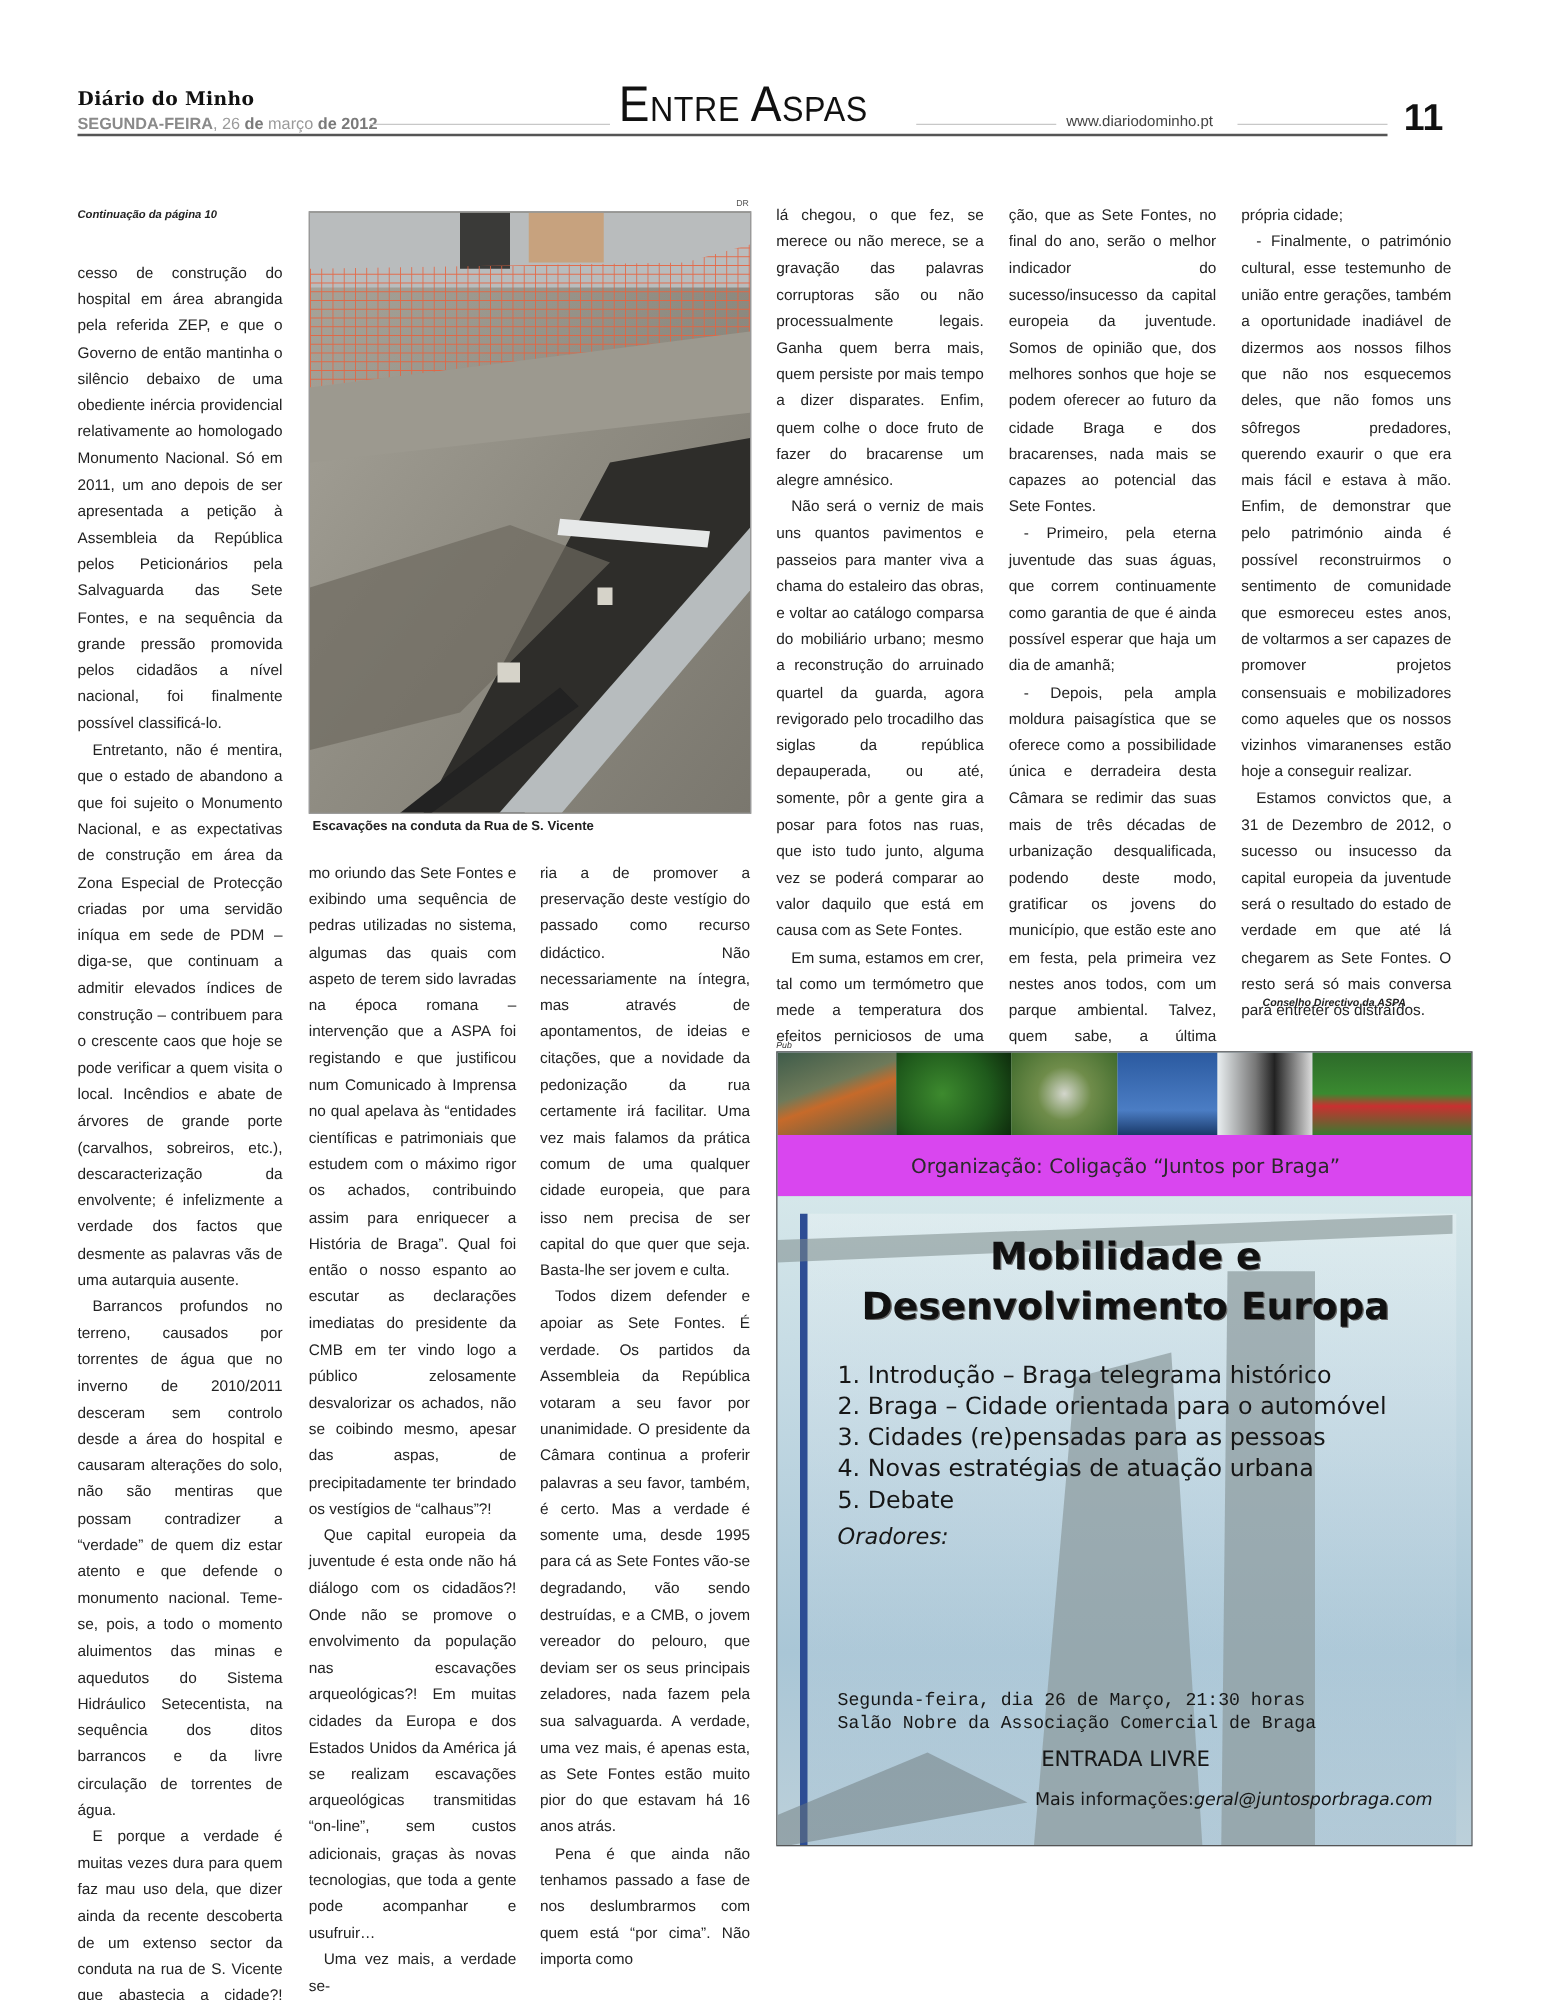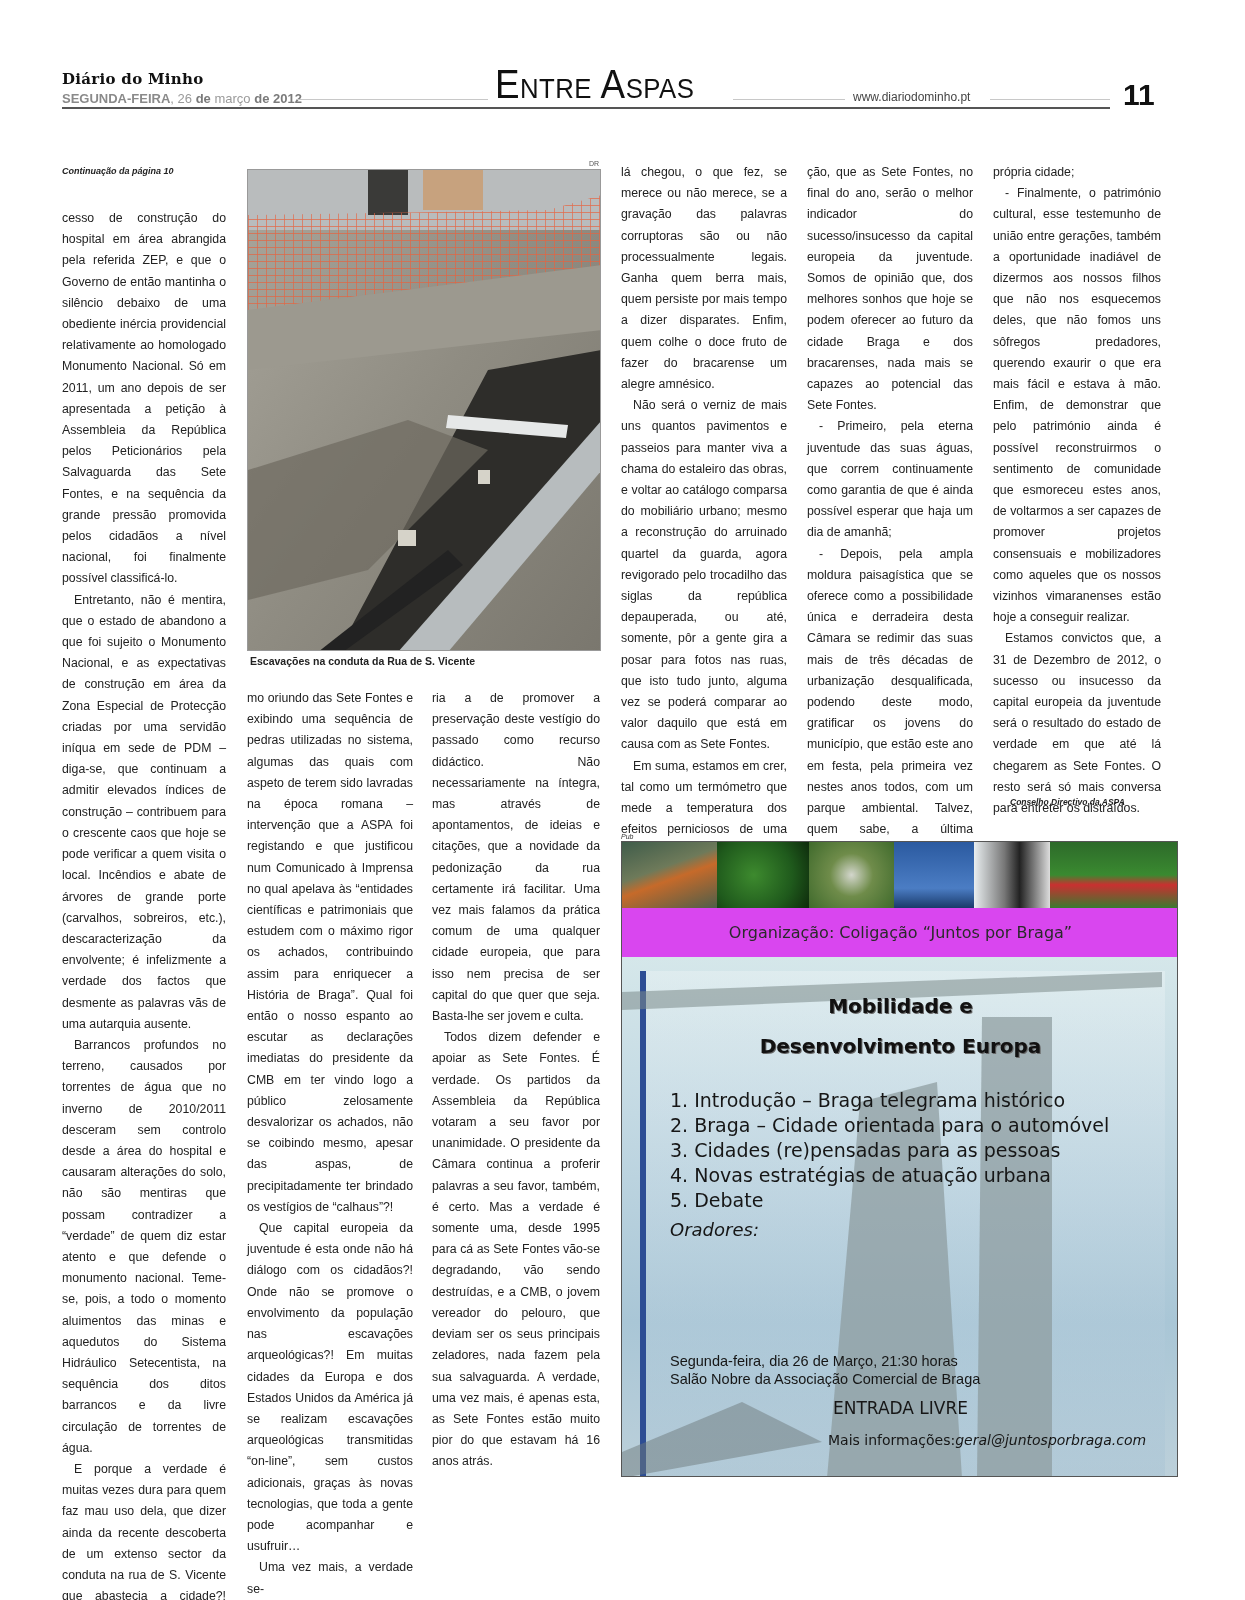--- a/index.html
+++ b/index.html
@@ -30,25 +30,25 @@
   .photo-caption { position: absolute; left: 250px; top: 655px; font-size: 10.5px; font-weight: bold; color: #222; }
 
   
   .pub-label { position: absolute; left: 621px; top: 833px; font-size: 7px; font-style: italic; color: #333; }
   .ad { position: absolute; left: 621px; top: 841px; width: 557px; height: 636px; border: 1px solid #555; overflow: hidden; background: #b7c8d2; }
   .ad-photos { position: absolute; left: 0; top: 0; width: 557px; height: 66px; display: flex; }
   .ad-photo { height: 66px; }
   .ad-org { position: absolute; left: 0; top: 66px; width: 557px; height: 49px; background: #d946ef; display: flex; align-items: center; justify-content: center; font-family: "DejaVu Sans", sans-serif; font-size: 16px; color: #2a2a2a; }
   .ad-body { position: absolute; left: 0; top: 115px; width: 557px; height: 521px; background: linear-gradient(180deg, #d5e7ea 0%, #c3d9e3 30%, #a9c6d6 70%, #bcd0da 100%); }
   .ad-inner { position: absolute; left: 18px; top: 14px; width: 525px; height: 507px; border-left: 6px solid #2d4d94; background: linear-gradient(180deg, rgba(255,255,255,0.25), rgba(160,190,210,0.35)); }
-  .ad-title { position: absolute; left: 0; top: 144px; width: 557px; text-align: center; font-family: "DejaVu Sans", sans-serif; font-weight: bold; font-size: 20px; line-height: 40px; color: #111; text-shadow: 1px 1px 0 #666; }
+  .ad-title { position: absolute; left: 0; top: 144px; width: 557px; text-align: center; font-family: "DejaVu Sans", sans-serif; font-weight: bold; font-size: 30px; line-height: 40px; color: #111; text-shadow: 1px 1px 0 #666; }
   .ad-list { position: absolute; left: 48px; top: 246px; font-family: "DejaVu Sans", sans-serif; font-size: 19px; line-height: 25px; color: #161616; list-style: none; }
   .ad-speakers-label { position: absolute; left: 48px; top: 377px; font-family: "DejaVu Sans", sans-serif; font-style: italic; font-size: 18px; color: #161616; }
   .ad-speakers { position: absolute; left: 48px; top: 403px; font-family: "DejaVu Sans", sans-serif; font-size: 18px; line-height: 24.5px; color: #161616; list-style: none; }
-  .ad-when { position: absolute; left: 48px; top: 510px; font-family: Liberation Sans, sans-serif; font-size: 14.5px; line-height: 18px; color: #161616; }
+  .ad-when { position: absolute; left: 48px; top: 510px; font-family: Liberation Mono, monospace; font-size: 14.5px; line-height: 18px; color: #161616; }
   .ad-free { position: absolute; left: 0; top: 556px; width: 557px; text-align: center; font-family: "DejaVu Sans", sans-serif; font-size: 17px; color: #161616; }
   .ad-info { position: absolute; left: 158px; top: 590px; font-family: "DejaVu Sans", sans-serif; font-size: 14px; color: #161616; margin-left: 48px; }
   .ad-info .email { font-style: italic; }
   .buildings { position: absolute; left: 0; top: 0; width: 557px; height: 636px; }
 </style>
 </head>
 <body>
 
 <div class="masthead">Diário do Minho</div>
 <div class="dateline">
@@ -108,20 +108,21 @@
 
 <div class="col" style="left:247px; top:688px; width:166px;">
   <p class="noindent">mo oriundo das Sete Fontes e exibindo uma sequência de pedras utilizadas no sistema, algumas das quais com aspeto de terem sido lavradas na época romana – intervenção que a ASPA foi registando e que justificou num Comunicado à Imprensa no qual apelava às “entidades científicas e patrimoniais que estudem com o máximo rigor os achados, contribuindo assim para enriquecer a História de Braga”. Qual foi então o nosso espanto ao escutar as declarações imediatas do presidente da CMB em ter vindo logo a público zelosamente desvalorizar os achados, não se coibindo mesmo, apesar das aspas, de precipitadamente ter brindado os vestígios de “calhaus”?!</p>
   <p>Que capital europeia da juventude é esta onde não há diálogo com os cidadãos?! Onde não se promove o envolvimento da população nas escavações arqueológicas?! Em muitas cidades da Europa e dos Estados Unidos da América já se realizam escavações arqueológicas transmitidas “on-line”, sem custos adicionais, graças às novas tecnologias, que toda a gente pode acompanhar e usufruir…</p>
   <p>Uma vez mais, a verdade se-</p>
 </div>
 
 <div class="col" style="left:432px; top:688px; width:168px;">
   <p class="noindent">ria a de promover a preservação deste vestígio do passado como recurso didáctico. Não necessariamente na íntegra, mas através de apontamentos, de ideias e citações, que a novidade da pedonização da rua certamente irá facilitar. Uma vez mais falamos da prática comum de uma qualquer cidade europeia, que para isso nem precisa de ser capital do que quer que seja. Basta-lhe ser jovem e culta.</p>
   <p>Todos dizem defender e apoiar as Sete Fontes. É verdade. Os partidos da Assembleia da República votaram a seu favor por unanimidade. O presidente da Câmara continua a proferir palavras a seu favor, também, é certo. Mas a verdade é somente uma, desde 1995 para cá as Sete Fontes vão-se degradando, vão sendo destruídas, e a CMB, o jovem vereador do pelouro, que deviam ser os seus principais zeladores, nada fazem pela sua salvaguarda. A verdade, uma vez mais, é apenas esta, as Sete Fontes estão muito pior do que estavam há 16 anos atrás.</p>
+  <p>Pena é que ainda não tenhamos passado a fase de nos deslumbrarmos com quem está “por cima”. Não importa como</p>
 </div>
 
 <div class="col" style="left:621px; top:162px; width:166px;">
   <p class="noindent">lá chegou, o que fez, se merece ou não merece, se a gravação das palavras corruptoras são ou não processualmente legais. Ganha quem berra mais, quem persiste por mais tempo a dizer disparates. Enfim, quem colhe o doce fruto de fazer do bracarense um alegre amnésico.</p>
   <p>Não será o verniz de mais uns quantos pavimentos e passeios para manter viva a chama do estaleiro das obras, e voltar ao catálogo comparsa do mobiliário urbano; mesmo a reconstrução do arruinado quartel da guarda, agora revigorado pelo trocadilho das siglas da república depauperada, ou até, somente, pôr a gente gira a posar para fotos nas ruas, que isto tudo junto, alguma vez se poderá comparar ao valor daquilo que está em causa com as Sete Fontes.</p>
   <p>Em suma, estamos em crer, tal como um termómetro que mede a temperatura dos efeitos perniciosos de uma infe-</p>
 </div>
 
 <div class="col" style="left:807px; top:162px; width:166px;">
   <p class="noindent">ção, que as Sete Fontes, no final do ano, serão o melhor indicador do sucesso/insucesso da capital europeia da juventude. Somos de opinião que, dos melhores sonhos que hoje se podem oferecer ao futuro da cidade Braga e dos bracarenses, nada mais se capazes ao potencial das Sete Fontes.</p>

